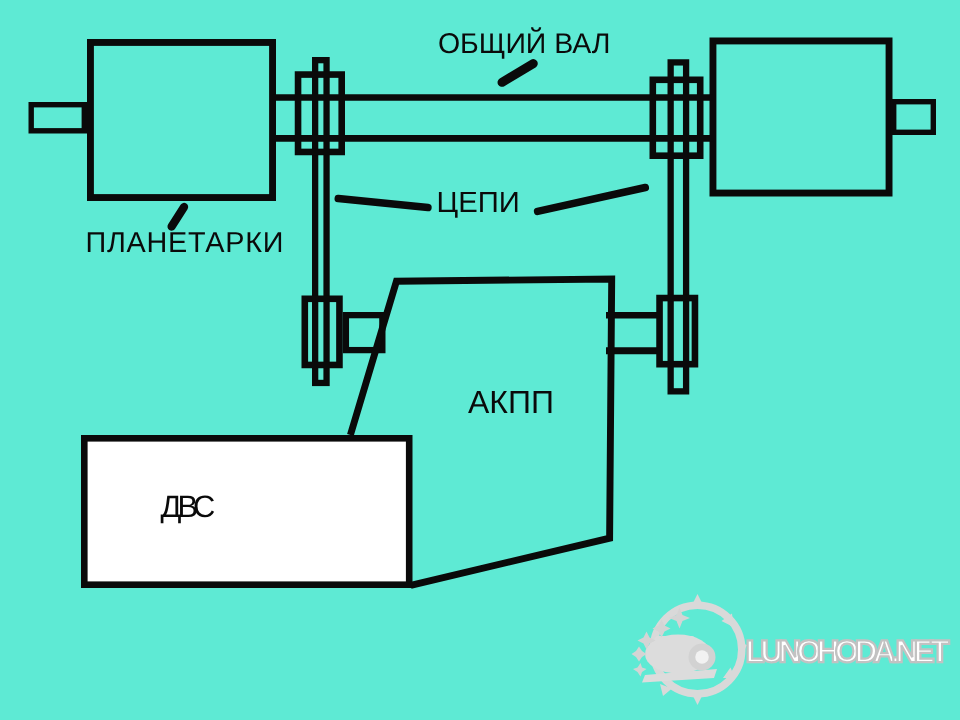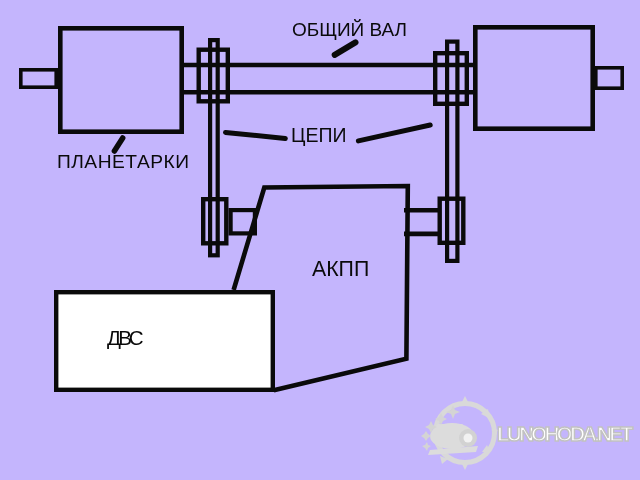--- a/index.html
+++ b/index.html
@@ -1,16 +1,16 @@
 <!DOCTYPE html>
 <html><head>
 <meta charset="utf-8">
 <style>
   html,body{margin:0;padding:0;background:#fff;}
-  .page{position:relative;width:640px;height:480px;background:#c4b5fd;overflow:hidden;}
+  .page{position:relative;width:640px;height:480px;background:#5eead4;overflow:hidden;}
   svg{position:absolute;left:0;top:0;}
   text{font-family:"Liberation Sans", sans-serif;fill:#0a0a0a;}
 </style>
 </head>
 <body>
 <div class="page">
 <svg width="640" height="480" viewBox="0 0 640 480">
 
   <rect x="60.3" y="28.3" width="121.4" height="103.4" fill="none" stroke="#0a0a0a" stroke-width="4.6"></rect>
 

